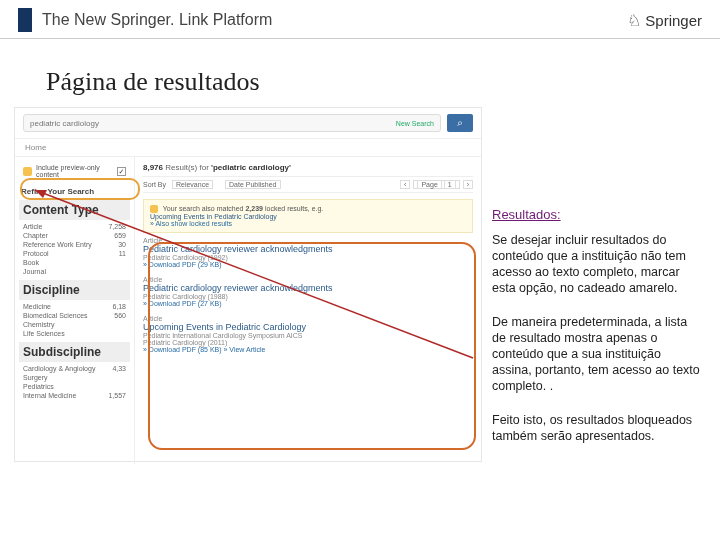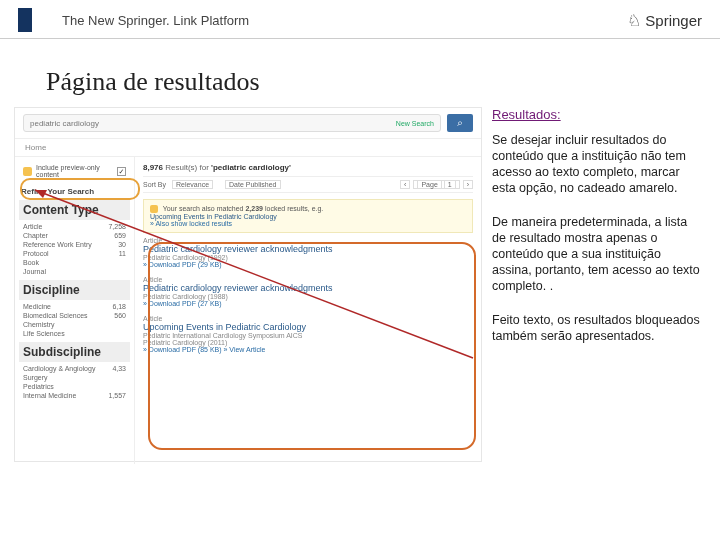--- a/index.html
+++ b/index.html
@@ -1,26 +1,26 @@
 <!DOCTYPE html>
 <html><head>
 <meta charset="utf-8">
 <style>
   * { margin: 0; padding: 0; box-sizing: border-box; }
   body { font-family: Arial, sans-serif; width: 720px; height: 540px; background: #fff; position: relative; overflow: hidden; }
 
   .header { display: flex; align-items: center; padding: 8px 18px 6px 18px; border-bottom: 1px solid #ccc; }
   .header-bar { width: 14px; height: 24px; background: #14335f; margin-right: 10px; }
-  .header-title { font-size: 13px; color: #444; margin-left: 20px; }
+  .header-title { font-size: 16px; color: #444; }
   .springer-logo { margin-left: auto; display: flex; align-items: center; gap: 4px; font-size: 15px; color: #333; }
   .springer-mark { font-size: 16px; }
 
   .page-title { font-size: 26px; font-family: Georgia, serif; color: #222; margin: 28px 0 10px 46px; }
 
-  .content-row { display: flex; padding: 0 14px; gap: 10px; position: relative; }
+  .content-row { display: flex; padding: 0 14px; gap: 10px; position: relative; align-items: flex-end; }
 
   .screenshot-pane { position: relative; flex: 0 0 468px; height: 355px; background: #fff; border: 1px solid #e6e6e6; font-size: 9px; color: #666; }
   .sp-searchbar { display: flex; align-items: center; padding: 6px 8px; border-bottom: 1px solid #eee; gap: 6px; }
   .sp-searchbox { flex: 1; background: #f7f7f7; border: 1px solid #ddd; border-radius: 3px; height: 18px; padding: 0 6px; font-size: 8px; color: #777; display: flex; align-items: center; }
   .sp-newbadge { font-size: 7px; color: #2a6; }
   .sp-searchbtn { width: 26px; height: 18px; background: #3b6ea5; border-radius: 2px; display: flex; align-items: center; justify-content: center; color: #fff; font-size: 10px; }
   .sp-home { padding: 4px 10px; font-size: 8px; color: #888; border-bottom: 1px solid #eee; }
 
   .sp-body { display: flex; height: calc(100% - 46px); }
   .sp-side { width: 120px; border-right: 1px solid #eee; padding: 4px 6px; }
@@ -220,16 +220,16 @@
     <svg class="arrow-svg">
       <line x1="458" y1="250" x2="20" y2="82" stroke="#b02828" stroke-width="1.5"></line>
       <polygon points="20,82 32,82 28,90" fill="#b02828"></polygon>
     </svg>
   </div>
 
   <div class="explain">
     <h4>Resultados:</h4>
     <p>Se desejar incluir resultados do conteúdo que a instituição não tem acesso ao texto completo, marcar esta opção, no cadeado amarelo.</p>
     <p>De maneira predeterminada, a lista de resultado mostra apenas o conteúdo que a sua instituição assina, portanto, tem acesso ao texto completo. .</p>
-    <p>Feito texto, os resultados bloqueados também serão apresentados.</p>
+    <p>Feito isto, os resultados bloqueados também serão apresentados.</p>
   </div>
 
 </div>
 
 </body></html>

